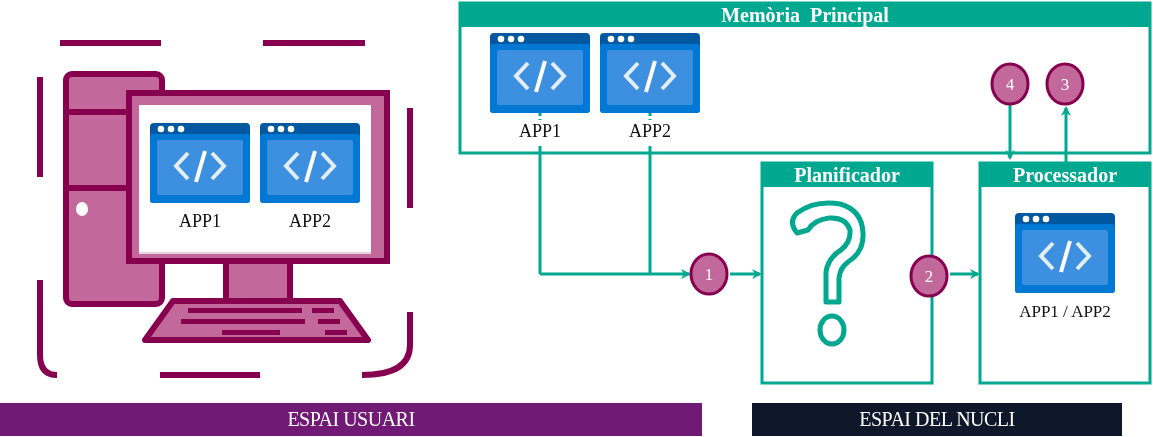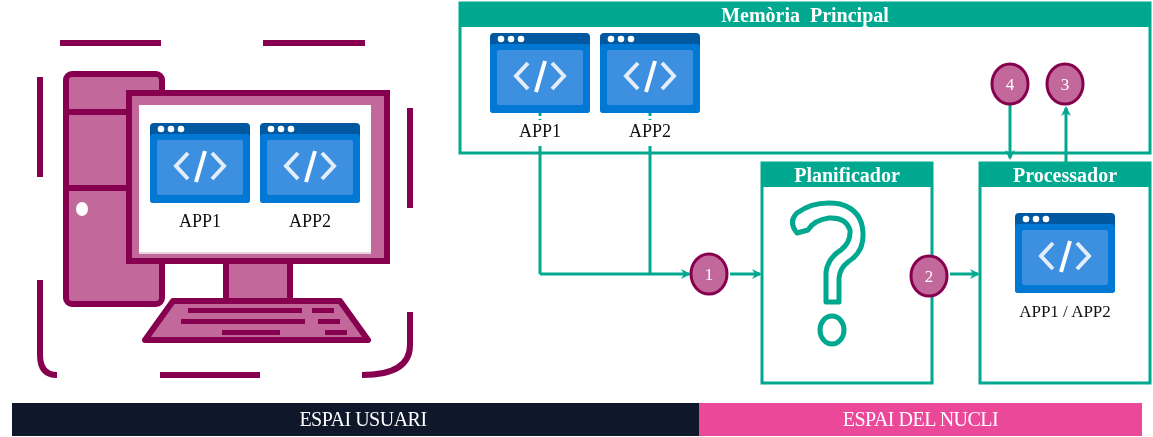--- a/index.html
+++ b/index.html
@@ -136,14 +136,14 @@
   <g>
     <ellipse cx="1065" cy="84" rx="18" ry="20" fill="#C2689A" stroke="#870050" stroke-width="3"></ellipse>
     <text class="txt" x="1065" y="90" text-anchor="middle" font-size="17" fill="#ffffff">3</text>
   </g>
   <g>
     <ellipse cx="1010" cy="84" rx="18" ry="20" fill="#C2689A" stroke="#870050" stroke-width="3"></ellipse>
     <text class="txt" x="1010" y="90" text-anchor="middle" font-size="17" fill="#ffffff">4</text>
   </g>
 </svg>
 
-<div class="band" style="left:12px; width:702px; background:#0f172a;">ESPAI USUARI</div>
-<div class="band" style="left:699px; width:443px; background:#ec4899;">ESPAI DEL NUCLI</div>
+<div class="band" style="left:0; width:702px; background:#701a75;">ESPAI USUARI</div>
+<div class="band" style="left:752px; width:370px; background:#0f172a;">ESPAI DEL NUCLI</div>
 
 </body></html>

